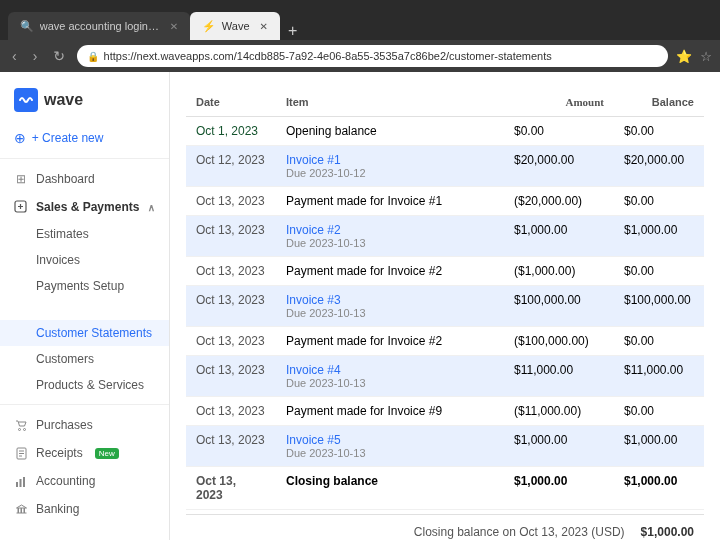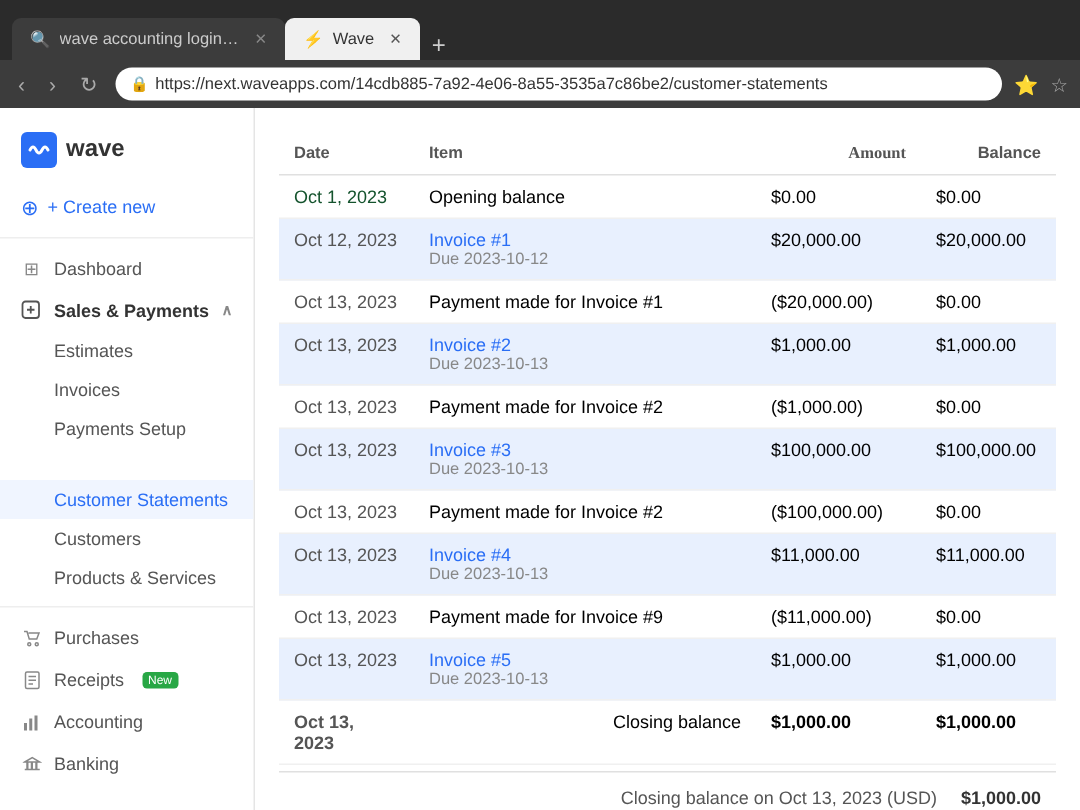--- a/index.html
+++ b/index.html
@@ -260,21 +260,21 @@
             <td class="right">$0.00</td>
           </tr>
           <tr class="highlighted">
             <td style="color: rgb(85, 85, 85); font-size: 12px;">Oct 13, 2023</td>
             <td><a href="#" class="link-text">Invoice #5</a><div class="sub-text">Due 2023-10-13</div></td>
             <td class="right">$1,000.00</td>
             <td class="right">$1,000.00</td>
           </tr>
           <tr class="closing">
             <td style="color: rgb(85, 85, 85); font-size: 12px;">Oct 13, 2023</td>
-            <td style="font-weight: 400; text-align: right;">Closing balance</td>
+            <td style="font-weight: 700;">Closing balance</td>
             <td class="right" style="font-weight: 600;">$1,000.00</td>
             <td class="right" style="font-weight: 600;">$1,000.00</td>
           </tr>
         </tbody>
     </table>
     <div class="closing-balance-row">
       <span style="color:#555; font-size:12px;">Closing balance on Oct 13, 2023 (USD)</span>
       <span style="font-weight:600; font-size:12px; color:#333;">$1,000.00</span>
     </div>
   </div>

